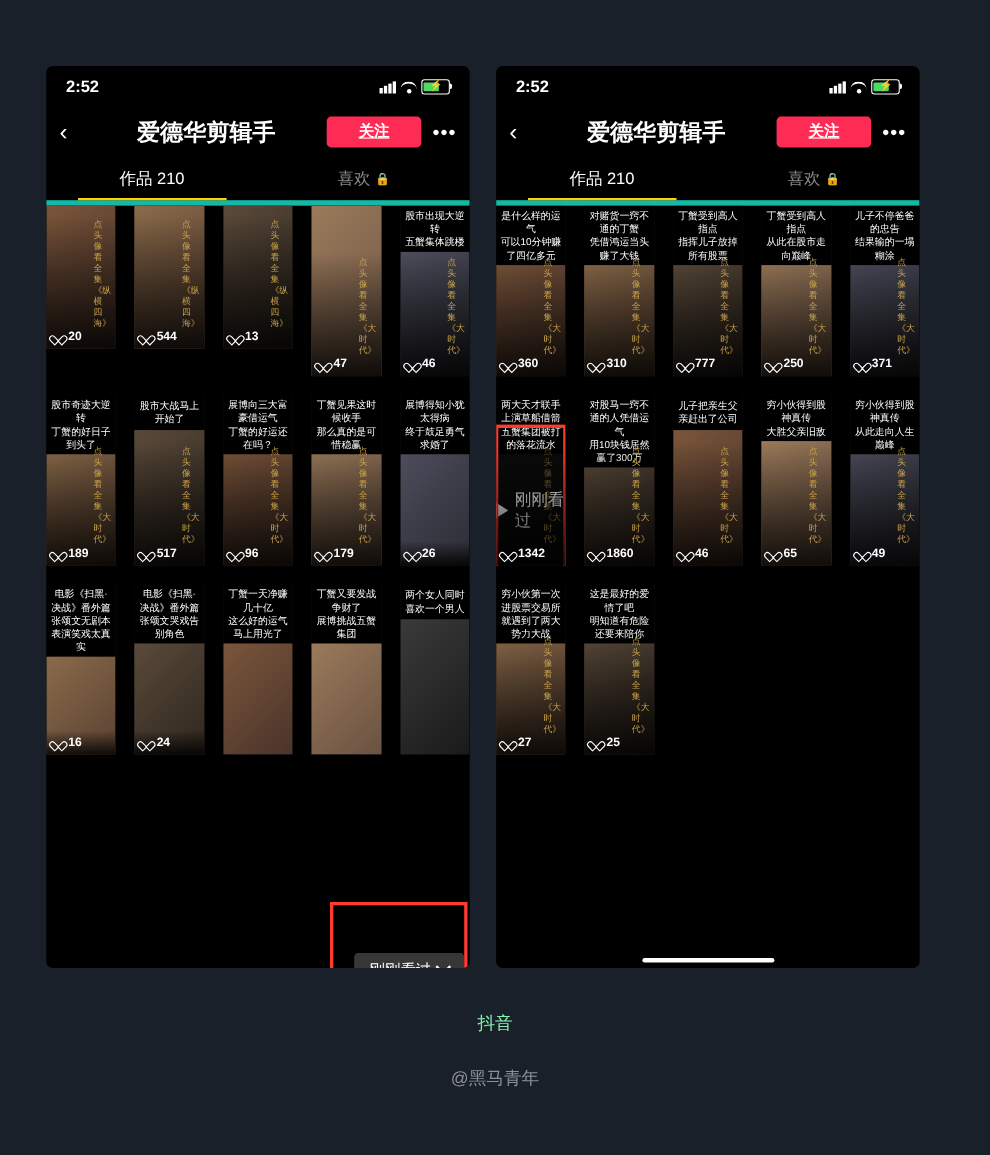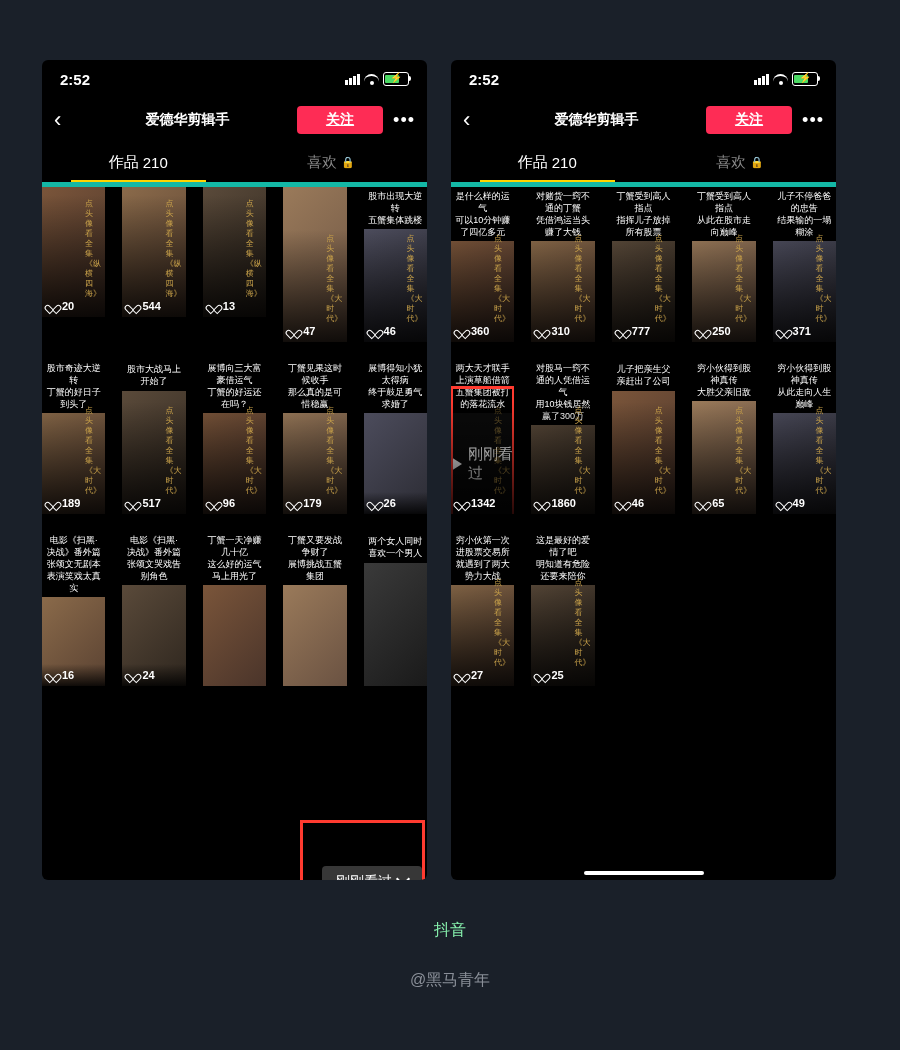--- a/index.html
+++ b/index.html
@@ -15,21 +15,21 @@
   .wifi{width:15px;height:11px;position:relative;}
   .wifi::before{content:"";position:absolute;inset:0;border:2px solid #fff;border-bottom:none;border-left:none;border-right:none;border-radius:10px 10px 0 0;}
   .wifi::after{content:"";position:absolute;bottom:0;left:50%;width:4px;height:4px;background:#fff;border-radius:50%;transform:translateX(-50%);}
   .battery{width:24px;height:12px;border:1px solid #fff;border-radius:3px;position:relative;display:flex;align-items:center;}
   .battery::after{content:"";position:absolute;right:-3px;top:3px;width:2px;height:5px;background:#fff;border-radius:0 2px 2px 0;}
   .battery-fill{width:60%;height:8px;margin-left:1px;background:#4cd964;border-radius:1px;}
   .bolt{position:absolute;left:6px;top:-1px;font-size:10px;color:#000;}
   
   .nav{height:44px;display:flex;align-items:center;justify-content:space-between;padding:0 12px;}
   .back{width:24px;font-size:22px;font-weight:300;}
-  .title{font-size:14px;font-weight:600;}
+  .title{font-size:21px;font-weight:600;}
   .nav-right{display:flex;align-items:center;gap:10px;}
   .follow{background:#fe2c55;border:none;color:#fff;font-size:14px;font-weight:600;padding:5px 29px;border-radius:4px;text-decoration:underline;}
   .more{font-size:18px;letter-spacing:1px;}
   
   .tabs{height:40px;display:flex;border-bottom:5px solid #14b8a6;}
   .tab{flex:1;display:flex;align-items:center;justify-content:center;gap:4px;font-size:15px;color:#888;position:relative;}
   .tab.active{color:#fff;}
   .tab.active::after{content:"";position:absolute;bottom:0;left:15%;right:15%;height:2px;background:#ffd400;}
   .lock{font-size:11px;}
   

